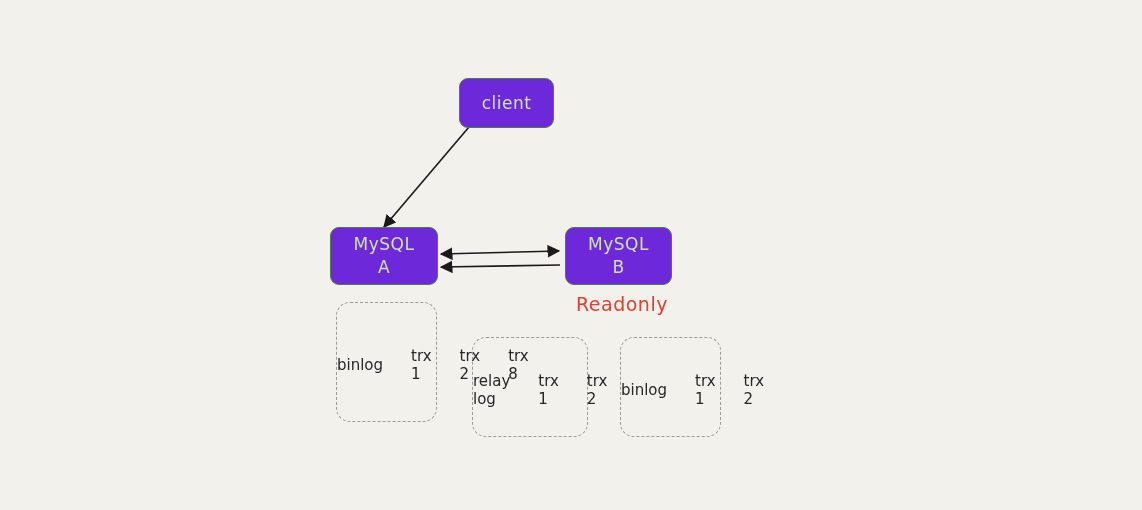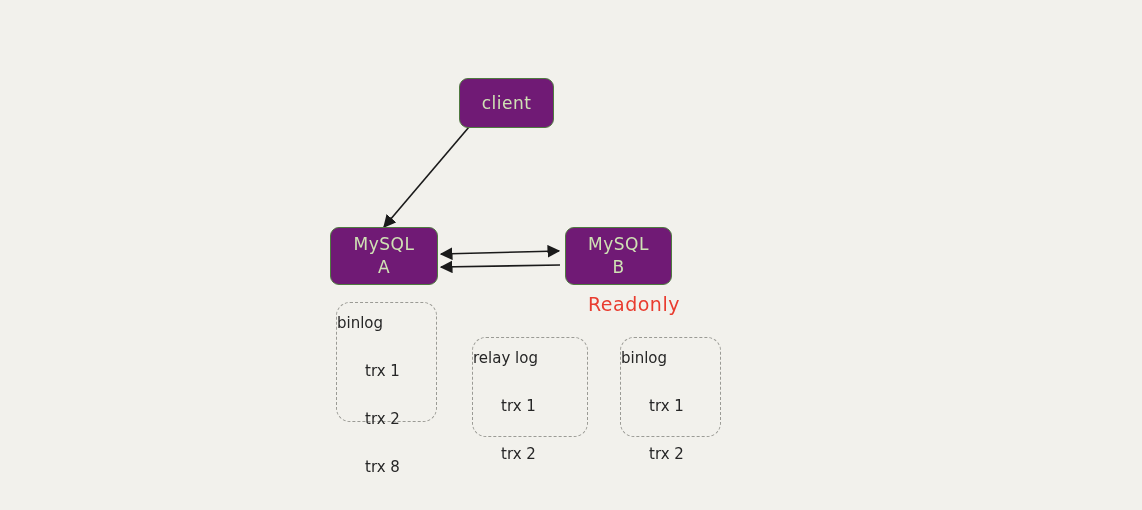--- a/index.html
+++ b/index.html
@@ -18,21 +18,21 @@
   .arrow-layer {
     position: absolute;
     left: 0;
     top: 0;
     width: 1142px;
     height: 510px;
     pointer-events: none;
   }
   .node {
     position: absolute;
-    background: #701a75;
+    background: #6d28d9;
     border: 1px solid #4f7a40;
     border-radius: 9px;
     color: #cfe2b4;
     display: flex;
     flex-direction: column;
     align-items: center;
     justify-content: center;
     text-align: right;
     letter-spacing: 0.5px;
   }
@@ -54,39 +54,39 @@
   .node-mysql-b {
     left: 565px;
     top: 227px;
     width: 105px;
     height: 56px;
     font-size: 17px;
     line-height: 1.35;
   }
   .readonly-label {
     position: absolute;
-    left: 588px;
+    left: 576px;
     top: 293px;
     width: 110px;
     color: #e93c2f;
     font-size: 19px;
     letter-spacing: 0.5px;
   }
   .logbox {
     position: absolute;
     border: 1.6px dashed #9b9b95;
     border-radius: 14px;
     background: transparent;
     color: #262626;
     display: flex;
-    flex-direction: column;
+    flex-direction: row;
+    align-items: center;
     font-size: 15px;
     box-sizing: border-box;
     padding-top: 11px;
-    gap: 24px;
   }
   .logbox .log-title {
     margin-bottom: 6px;
   }
   .logbox .log-item {
     margin-bottom: 6px;
     margin-left: 28px;
   }
   .logbox-binlog-a {
     left: 336px;

